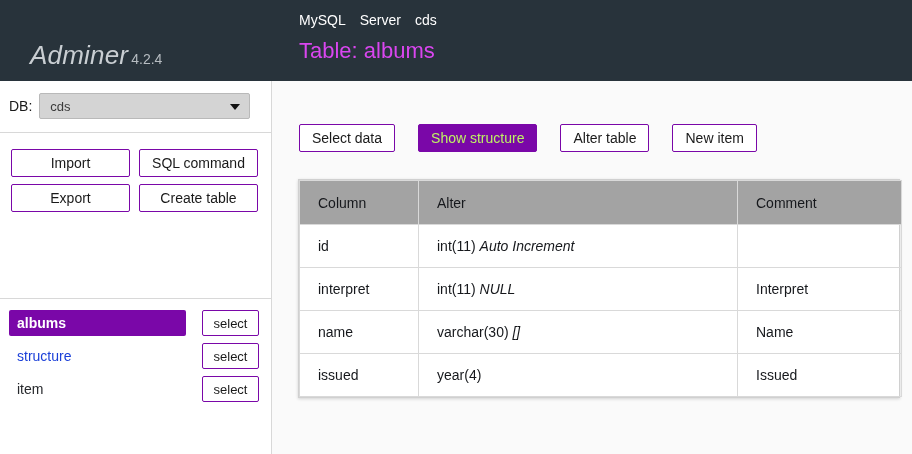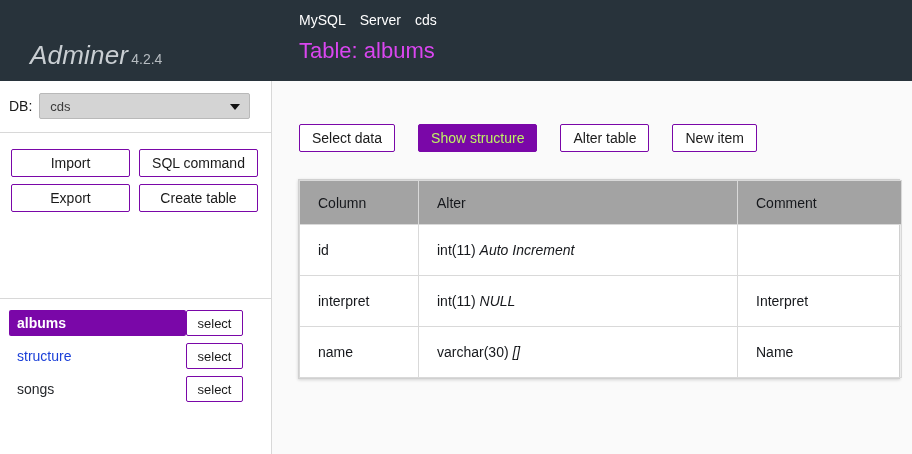--- a/index.html
+++ b/index.html
@@ -77,20 +77,21 @@
   .side-actions .btn { width: 119px; height: 28px; }
 
   .side-divider2 {
     position: absolute; left: 0; top: 217px; width: 272px; height: 1px;
     background: #d8d8d8;
   }
   .table-list { position: absolute; left: 0px; top: 229px; width: 272px; }
   .table-item {
     display: flex; align-items: center; height: 26px; margin-bottom: 7px;
     padding-left: 9px;
+    gap: 16px;
   }
   .table-item .tname {
     width: 177px; height: 26px; display: flex; align-items: center;
     font-size: 14px; padding-left: 8px; border-radius: 2px;
     color: #1a3fd8; text-decoration: none; cursor: pointer;
   }
   .table-item .tname.active {
     background: #7a07a8; color: #ffffff; font-weight: bold;
   }
   .table-item .tname.visited { color: #26282c; }
@@ -110,21 +111,21 @@
   }
 
   .grid-wrap {
     position: absolute; left: 25px; top: 98px; width: 602px;
     background: #ffffff; border: 1px solid #d0d0d0;
     box-shadow: 0 1px 3px rgba(0,0,0,.16);
   }
   table.grid { border-collapse: collapse; width: 100%; table-layout: fixed; }
   table.grid th, table.grid td {
     border: 1px solid #d9d9d9; text-align: left; font-weight: normal;
-    font-size: 14px; color: #16181c; padding: 0 0 0 18px; height: 51px;
+    font-size: 14px; color: #16181c; padding: 0 0 0 18px; height: 43px;
     vertical-align: middle; overflow: hidden; white-space: nowrap;
   }
   table.grid th { height: 44px; background: #a3a3a3; }
   table.grid col.c1 { width: 119px; }
   table.grid col.c2 { width: 319px; }
   table.grid col.c3 { width: 164px; }
   .mod { font-style: italic; }
 </style>
 </head>
 <body>
@@ -169,21 +170,21 @@
     <div class="table-list">
       <div class="table-item">
         <a href="#" class="tname active">albums</a>
         <button class="btn sel-btn">select</button>
       </div>
       <div class="table-item">
         <a href="#" class="tname">structure</a>
         <button class="btn sel-btn">select</button>
       </div>
       <div class="table-item">
-        <a href="#" class="tname visited">songs</a>
+        <a href="#" class="tname visited">item</a>
         <button class="btn sel-btn">select</button>
       </div>
     </div>
   </div>
 
   <div class="main">
 
     <div class="tabbar">
       <button class="btn">Select data</button>
       <button class="btn active">Show structure</button>
@@ -214,18 +215,23 @@
           <tr>
             <td>interpret</td>
             <td><span>int(11)</span> <span class="mod">NULL</span></td>
             <td>Interpret</td>
           </tr>
           <tr>
             <td>name</td>
             <td><span>varchar(30)</span> <span class="mod">[]</span></td>
             <td>Name</td>
           </tr>
+          <tr>
+            <td>issued</td>
+            <td><span>year(4)</span> <span class="mod"></span></td>
+            <td>Issued</td>
+          </tr>
         </tbody>
       </table>
     </div>
 
   </div>
 </div>
 
 </body></html>

